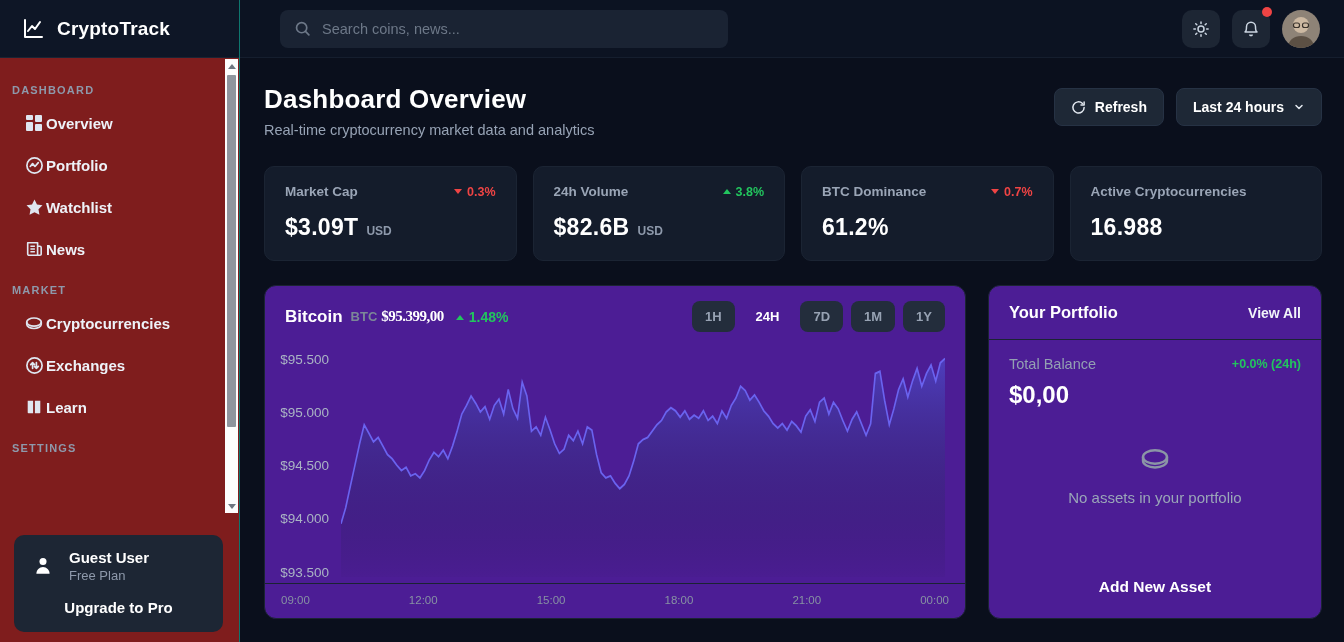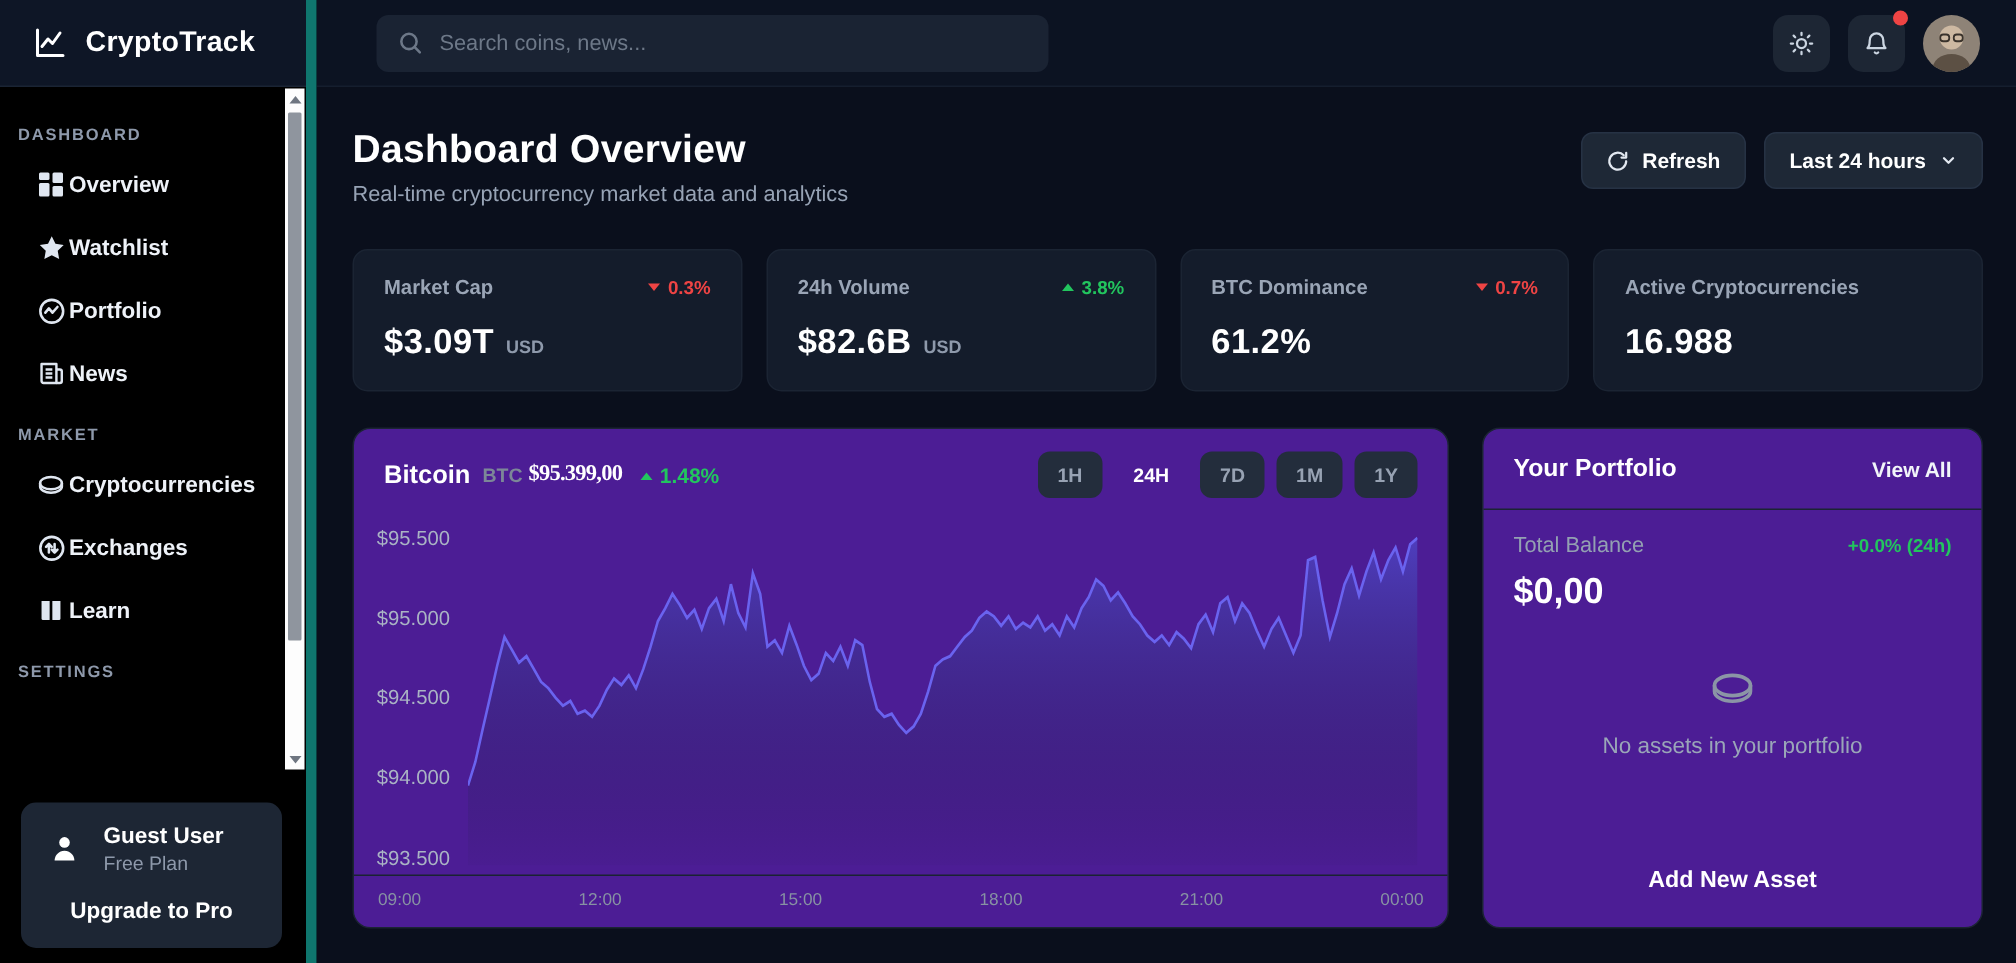--- a/index.html
+++ b/index.html
@@ -1,22 +1,22 @@
 <!DOCTYPE html>
 <html><head>
 <meta charset="utf-8">
 <style>
   * { margin:0; padding:0; box-sizing:border-box; }
   html,body { width:1344px; height:642px; overflow:hidden; background:#0a0f1c;
     font-family:"Liberation Sans", sans-serif; color:#f1f5f9; }
   .app { display:flex; width:1344px; height:642px; }
 
   
-  .sidebar { position:relative; width:211px; height:100%; background:#000000;
-    border-right:7px solid #0f766e; flex-shrink:0; }
+  .sidebar { position:relative; width:240px; height:100%; background:#7f1d1d;
+    border-right:1px solid #0f766e; flex-shrink:0; }
   .logo-row { height:58px; display:flex; align-items:center; gap:11px; padding:0 20px;
     background:#0e1626; border-bottom:1px solid #1a2434; }
   .logo-ic { width:26px; height:26px; display:flex; align-items:center; justify-content:center; color:#fff; }
   .logo-text { font-size:19px; font-weight:800; color:#ffffff; letter-spacing:.2px; }
   .nav { padding-top:12px; }
   .nav-section-label { font-size:11px; font-weight:700; letter-spacing:1.2px; color:#8e99ab;
     padding:14px 0 6px 12px; }
   .nav-item { display:flex; align-items:center; gap:2px; padding:11px 12px 11px 24px;
     cursor:pointer; }
   .nav-item .nicon { width:20px; height:20px; display:flex; align-items:center; justify-content:center;
@@ -163,35 +163,35 @@
               <rect x="10" y="1" width="7" height="7" rx="1"></rect>
             <rect x="1" y="8" width="7" height="9" rx="1"></rect>
               <rect x="10" y="10" width="7" height="7" rx="1"></rect>
           </svg>
         </span>
         <span class="nlabel">Overview</span>
       </div>
 
       <div class="nav-item">
         <span class="nicon">
-          <svg width="19" height="19" viewBox="0 0 20 20" fill="currentColor">
-            <path d="M10 1.6l2.6 5.3 5.8.8-4.2 4.1 1 5.8L10 14.9l-5.2 2.7 1-5.8L1.6 7.7l5.8-.8z"></path>
-          </svg>
-        </span>
-        <span class="nlabel">Watchlist</span>
-      </div>
-
-      <div class="nav-item">
-        <span class="nicon">
           <svg width="19" height="19" viewBox="0 0 20 20" fill="none" stroke="currentColor" stroke-width="1.8" stroke-linecap="round" stroke-linejoin="round">
             <circle cx="10" cy="10" r="8"></circle>
               <path d="M5.5 11l2.5-3 2.5 3 3.5-4"></path>
           </svg>
         </span>
         <span class="nlabel">Portfolio</span>
+      </div>
+
+      <div class="nav-item">
+        <span class="nicon">
+          <svg width="19" height="19" viewBox="0 0 20 20" fill="currentColor">
+            <path d="M10 1.6l2.6 5.3 5.8.8-4.2 4.1 1 5.8L10 14.9l-5.2 2.7 1-5.8L1.6 7.7l5.8-.8z"></path>
+          </svg>
+        </span>
+        <span class="nlabel">Watchlist</span>
       </div>
 
       <div class="nav-item">
         <span class="nicon">
           <svg width="18" height="18" viewBox="0 0 20 20" fill="none" stroke="currentColor" stroke-width="1.8" stroke-linejoin="round">
             <path d="M3 3h11v14H4.5A1.5 1.5 0 0 1 3 15.5V3z"></path>
             <path d="M14 7h2.5A1.5 1.5 0 0 1 18 8.5v7a1.5 1.5 0 0 1-1.5 1.5H14"></path>
             <path d="M6 7h5M6 10h5M6 13h5"></path>
           </svg>
         </span>

